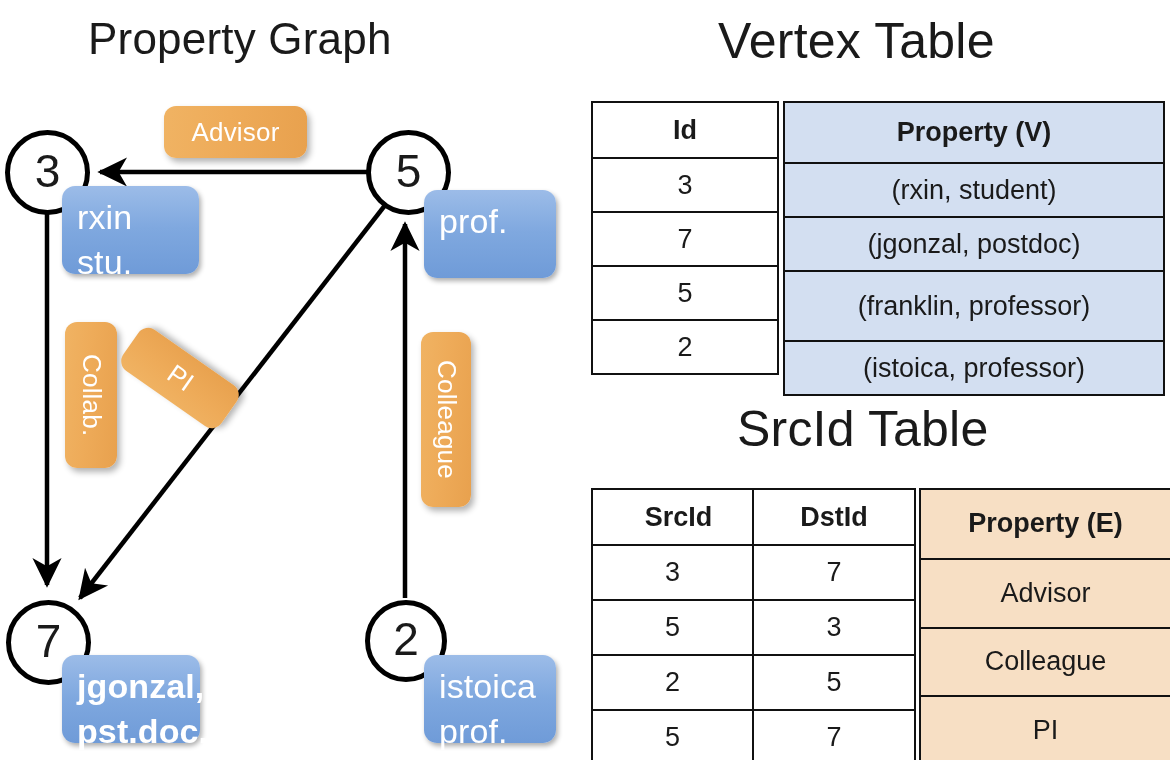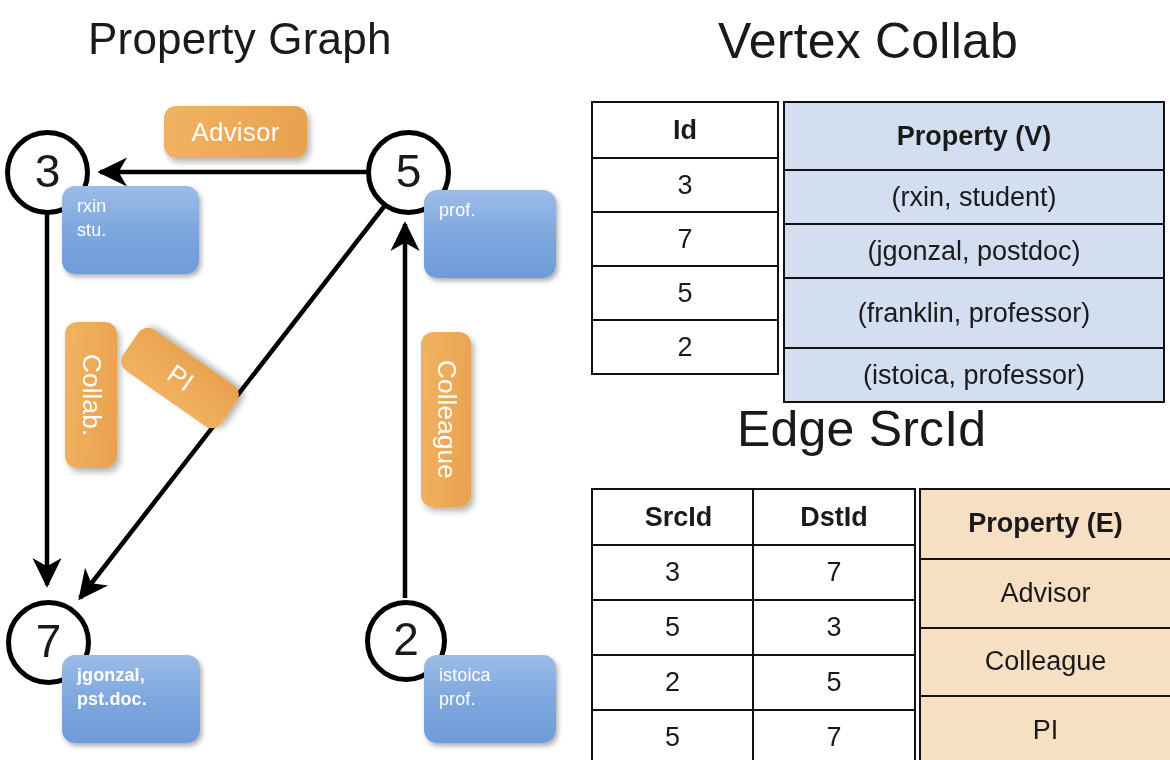--- a/index.html
+++ b/index.html
@@ -51,21 +51,21 @@
   }
   .node-circle span { transform: translateY(-2px); }
 
   
   .prop-box {
     position: absolute;
     border-radius: 13px;
     background: linear-gradient(180deg, #9cbce8 0%, #7fa8df 48%, #6f9bd8 100%);
     box-shadow: 2px 3px 5px rgba(0,0,0,.32);
     color: #ffffff;
-    font-size: 18px;
+    font-size: 34px;
     line-height: 1.32;
     padding: 9px 0 9px 15px;
     box-sizing: border-box;
     letter-spacing: .1px;
   }
 
   
   .edge-chip {
     position: absolute;
     border-radius: 12px;
@@ -97,22 +97,22 @@
     box-sizing: border-box;
   }
   .tbl th { font-weight: 700; }
   .cell-blue   { background: #d3dff1; }
   .cell-orange { background: #f7dfc4; margin-top: 20px; }
 </style>
 </head>
 <body>
 
 <div class="title" id="title-property-graph">Property Graph</div>
-<div class="title" id="title-vertex-table">Vertex Collab</div>
-<div class="title" id="title-edge-table">Edge SrcId</div>
+<div class="title" id="title-vertex-table">Vertex Table</div>
+<div class="title" id="title-edge-table">SrcId Table</div>
 
 <div id="graph-panel">
 
   <svg id="graph-svg" width="585" height="760" viewBox="0 0 585 760">
     <defs>
       <marker id="ah" viewBox="0 0 12 12" refX="10.5" refY="6" markerWidth="7.2" markerHeight="7.2" orient="auto-start-reverse">
         <path d="M0.5,0.6 L11.5,6 L0.5,11.4 L3.6,6 Z" fill="#000"></path>
       </marker>
     </defs>
 
@@ -195,21 +195,21 @@
   </tr>
   <tr>
     <td style="height:54px;">2</td>
   </tr>
 </tbody>
   </table>
 
 <table class="tbl" id="vertex-prop-table" style="left:783px; top:101px; width:382px; height:272px;">
   <tbody>
       <tr>
-    <th class="cell-blue" style="height:68px;">Property (V)</th>
+    <th class="cell-blue" style="height:61px;">Property (V)</th>
   </tr>
   <tr>
     <td class="cell-blue" style="height:54px;">(rxin, student)</td>
   </tr>
   <tr>
     <td class="cell-blue" style="height:54px;">(jgonzal, postdoc)</td>
   </tr>
   <tr>
     <td class="cell-blue" style="height:70px;">(franklin, professor)</td>
   </tr>

